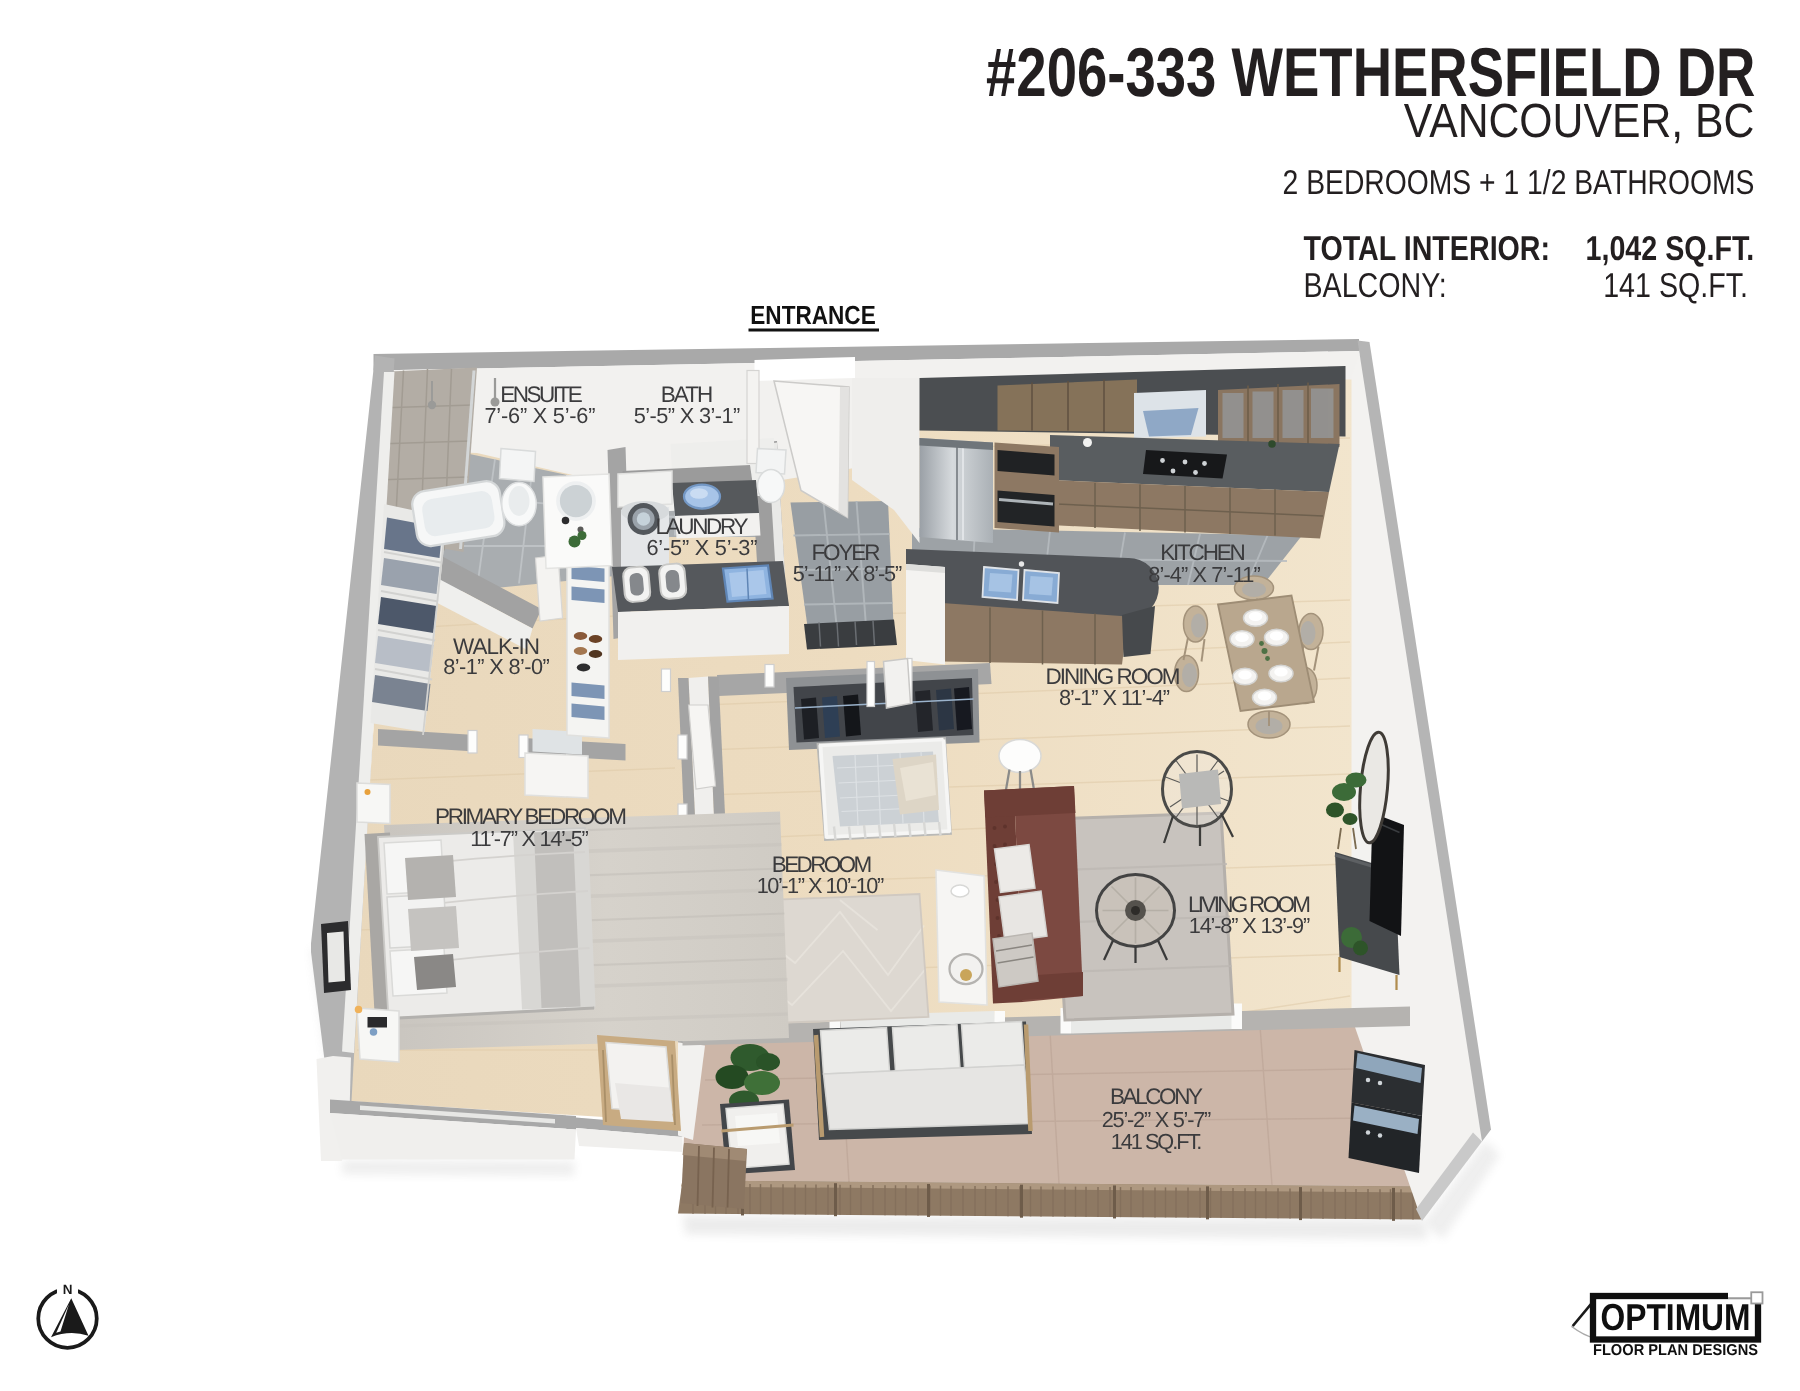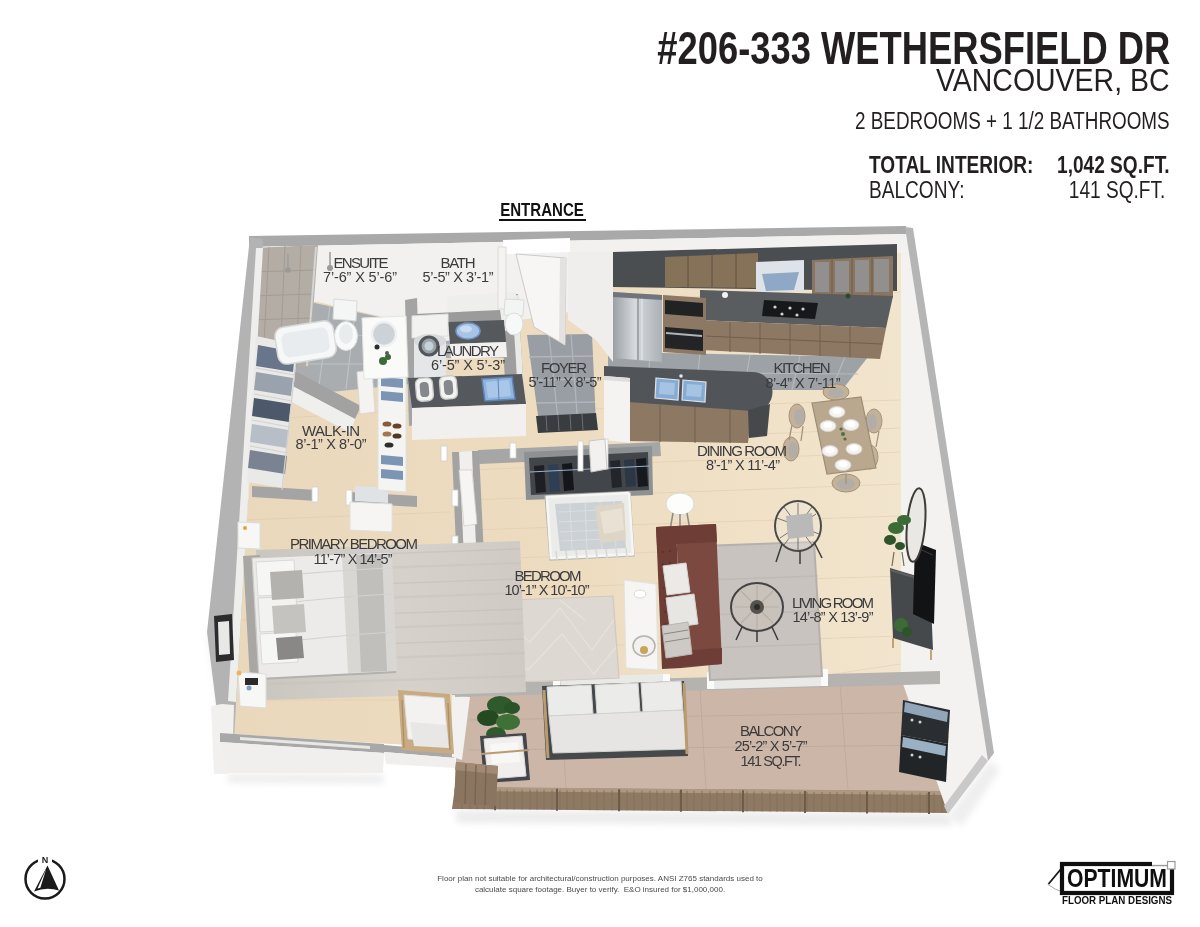--- a/index.html
+++ b/index.html
@@ -799,25 +799,20 @@
 <div class="hdr" style="top:108px;font-size:23px;transform:scaleX(0.82);transform-origin:100% 50%;white-space:nowrap;">2 BEDROOMS + 1 1/2 BATHROOMS</div>
 <div style="position:absolute;left:869px;top:152px;font-size:23px;font-weight:bold;color:#231f20;transform:scaleX(0.83);transform-origin:0 50%;white-space:nowrap;">TOTAL INTERIOR:</div>
 <div class="hdr" style="top:152px;font-size:23px;font-weight:bold;transform:scaleX(0.83);transform-origin:100% 50%;white-space:nowrap;">1,042 SQ.FT.</div>
 <div style="position:absolute;left:869px;top:177px;font-size:23px;color:#231f20;transform:scaleX(0.83);transform-origin:0 50%;white-space:nowrap;">BALCONY:</div>
 <div class="hdr" style="right:35px;top:177px;font-size:23px;transform:scaleX(0.83);transform-origin:100% 50%;white-space:nowrap;">141 SQ.FT.</div>
 
 <div style="position:absolute;left:457px;top:200px;width:170px;text-align:center;
   font-size:17.5px;font-weight:bold;color:#111;transform:scaleX(0.86);transform-origin:50% 50%;">ENTRANCE</div>
 <div style="position:absolute;left:499px;top:218.5px;width:87px;height:2.5px;background:#111;"></div>
 
-<div style="position:absolute;left:300px;top:872.5px;width:600px;text-align:center;
-  font-size:8px;line-height:11px;color:#4a4a4a;">
-Floor plan not suitable for architectural/construction purposes. ANSI Z765 standards used to<br>
-calculate square footage. Buyer to verify.&nbsp; E&amp;O insured for $1,000,000.
-</div>
 
 <svg width="60" height="60" viewBox="0 0 60 60" style="left:15px;top:848px;">
   <circle cx="30" cy="31" r="19.5" fill="none" stroke="#1a1a1a" stroke-width="2.5"></circle>
   <rect x="23" y="6" width="14" height="10" fill="#fff"></rect>
   <text x="30" y="14.5" font-size="9" font-weight="bold" fill="#1a1a1a" text-anchor="middle" font-family="Liberation Sans, sans-serif">N</text>
   <path d="M 32.5 17.5 L 44 42.5 Q 31.5 38.5 19 43.5 Z" fill="#1a1a1a"></path>
   <path d="M 31 21.5 L 22.5 40.5 L 25.3 39.7 Z" fill="#fff"></path>
 </svg>
 
 <svg width="140" height="60" viewBox="0 0 140 60" style="left:1040px;top:855px;">

